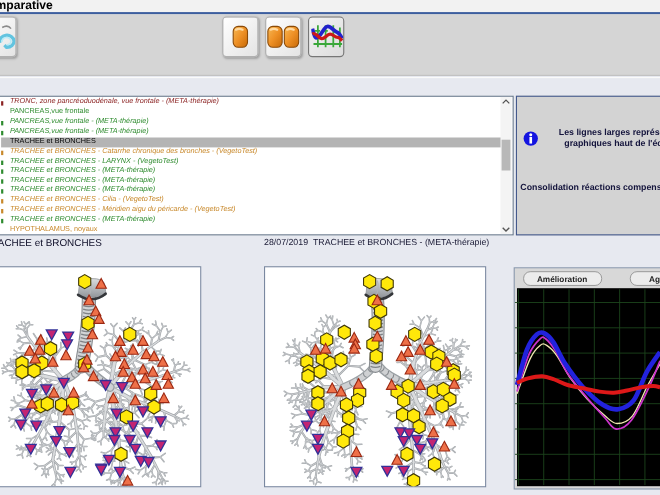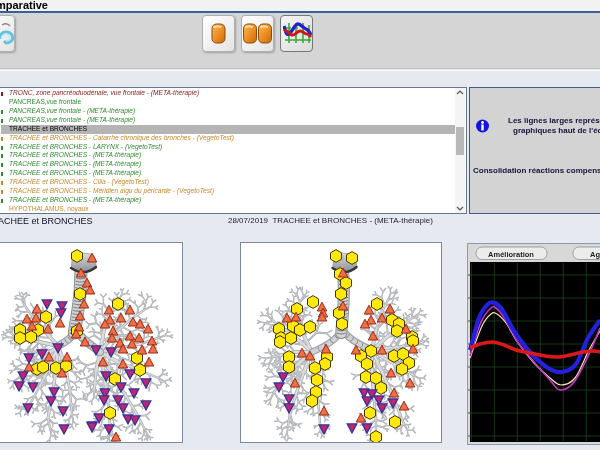--- a/index.html
+++ b/index.html
@@ -134,21 +134,21 @@
 <svg style="position:absolute;left:475px;top:118px" width="16" height="16" viewBox="0 0 16 16">
     <circle cx="7.5" cy="8" r="6.5" fill="#1414e0"></circle>
     <rect x="6.3" y="6.5" width="2.4" height="6" fill="#fff"></rect>
     <circle cx="7.5" cy="4.5" r="1.4" fill="#fff"></circle>
   </svg>
 <div style="position:absolute;left:508px;top:116px;font-size:8px;font-weight:bold;color:#14143c;white-space:nowrap">Les lignes larges représentent les</div>
 <div style="position:absolute;left:513px;top:125.5px;font-size:8px;font-weight:bold;color:#14143c;white-space:nowrap">graphiques haut de l'écran et du</div>
 <div style="position:absolute;left:473px;top:166px;width:240px;font-size:8px;font-weight:bold;color:#14143c;white-space:nowrap">Consolidation réactions compensatoires</div>
 
 <div style="position:absolute;left:-14px;top:215.5px;font-size:9px;color:#10102a;white-space:nowrap">TRACHEE et BRONCHES</div>
-<div style="position:absolute;left:228px;top:216px;font-size:8px;color:#1a1a35;white-space:nowrap">28/07/2019&nbsp;&nbsp;TRACHEE et BRONCHES - (META-thérapie)</div>
+<div style="position:absolute;left:240px;top:216px;font-size:8px;color:#1a1a35;white-space:nowrap">28/07/2019&nbsp;&nbsp;TRACHEE et BRONCHES - (META-thérapie)</div>
 
 <div style="position:absolute;left:-15px;top:242px;width:198px;height:201px;background:#fff;border:1px solid #7a88a0"></div>
 <div style="position:absolute;left:240px;top:242px;width:202px;height:201px;background:#fff;border:1px solid #7a88a0"></div>
 <div style="position:absolute;left:467px;top:243px;width:200px;height:202px;background:#d8d8d8;border:1px solid #8a9ab0"></div>
 <svg style="position:absolute;left:0px;top:243px" width="182" height="199" viewBox="0 243 182 199">
 <defs>
 <linearGradient id="glar" x1="0" y1="0" x2="0" y2="1">
 <stop offset="0" stop-color="#dcdee0"></stop>
         <stop offset="0.5" stop-color="#b6babe"></stop>
         <stop offset="1" stop-color="#92969a"></stop>

